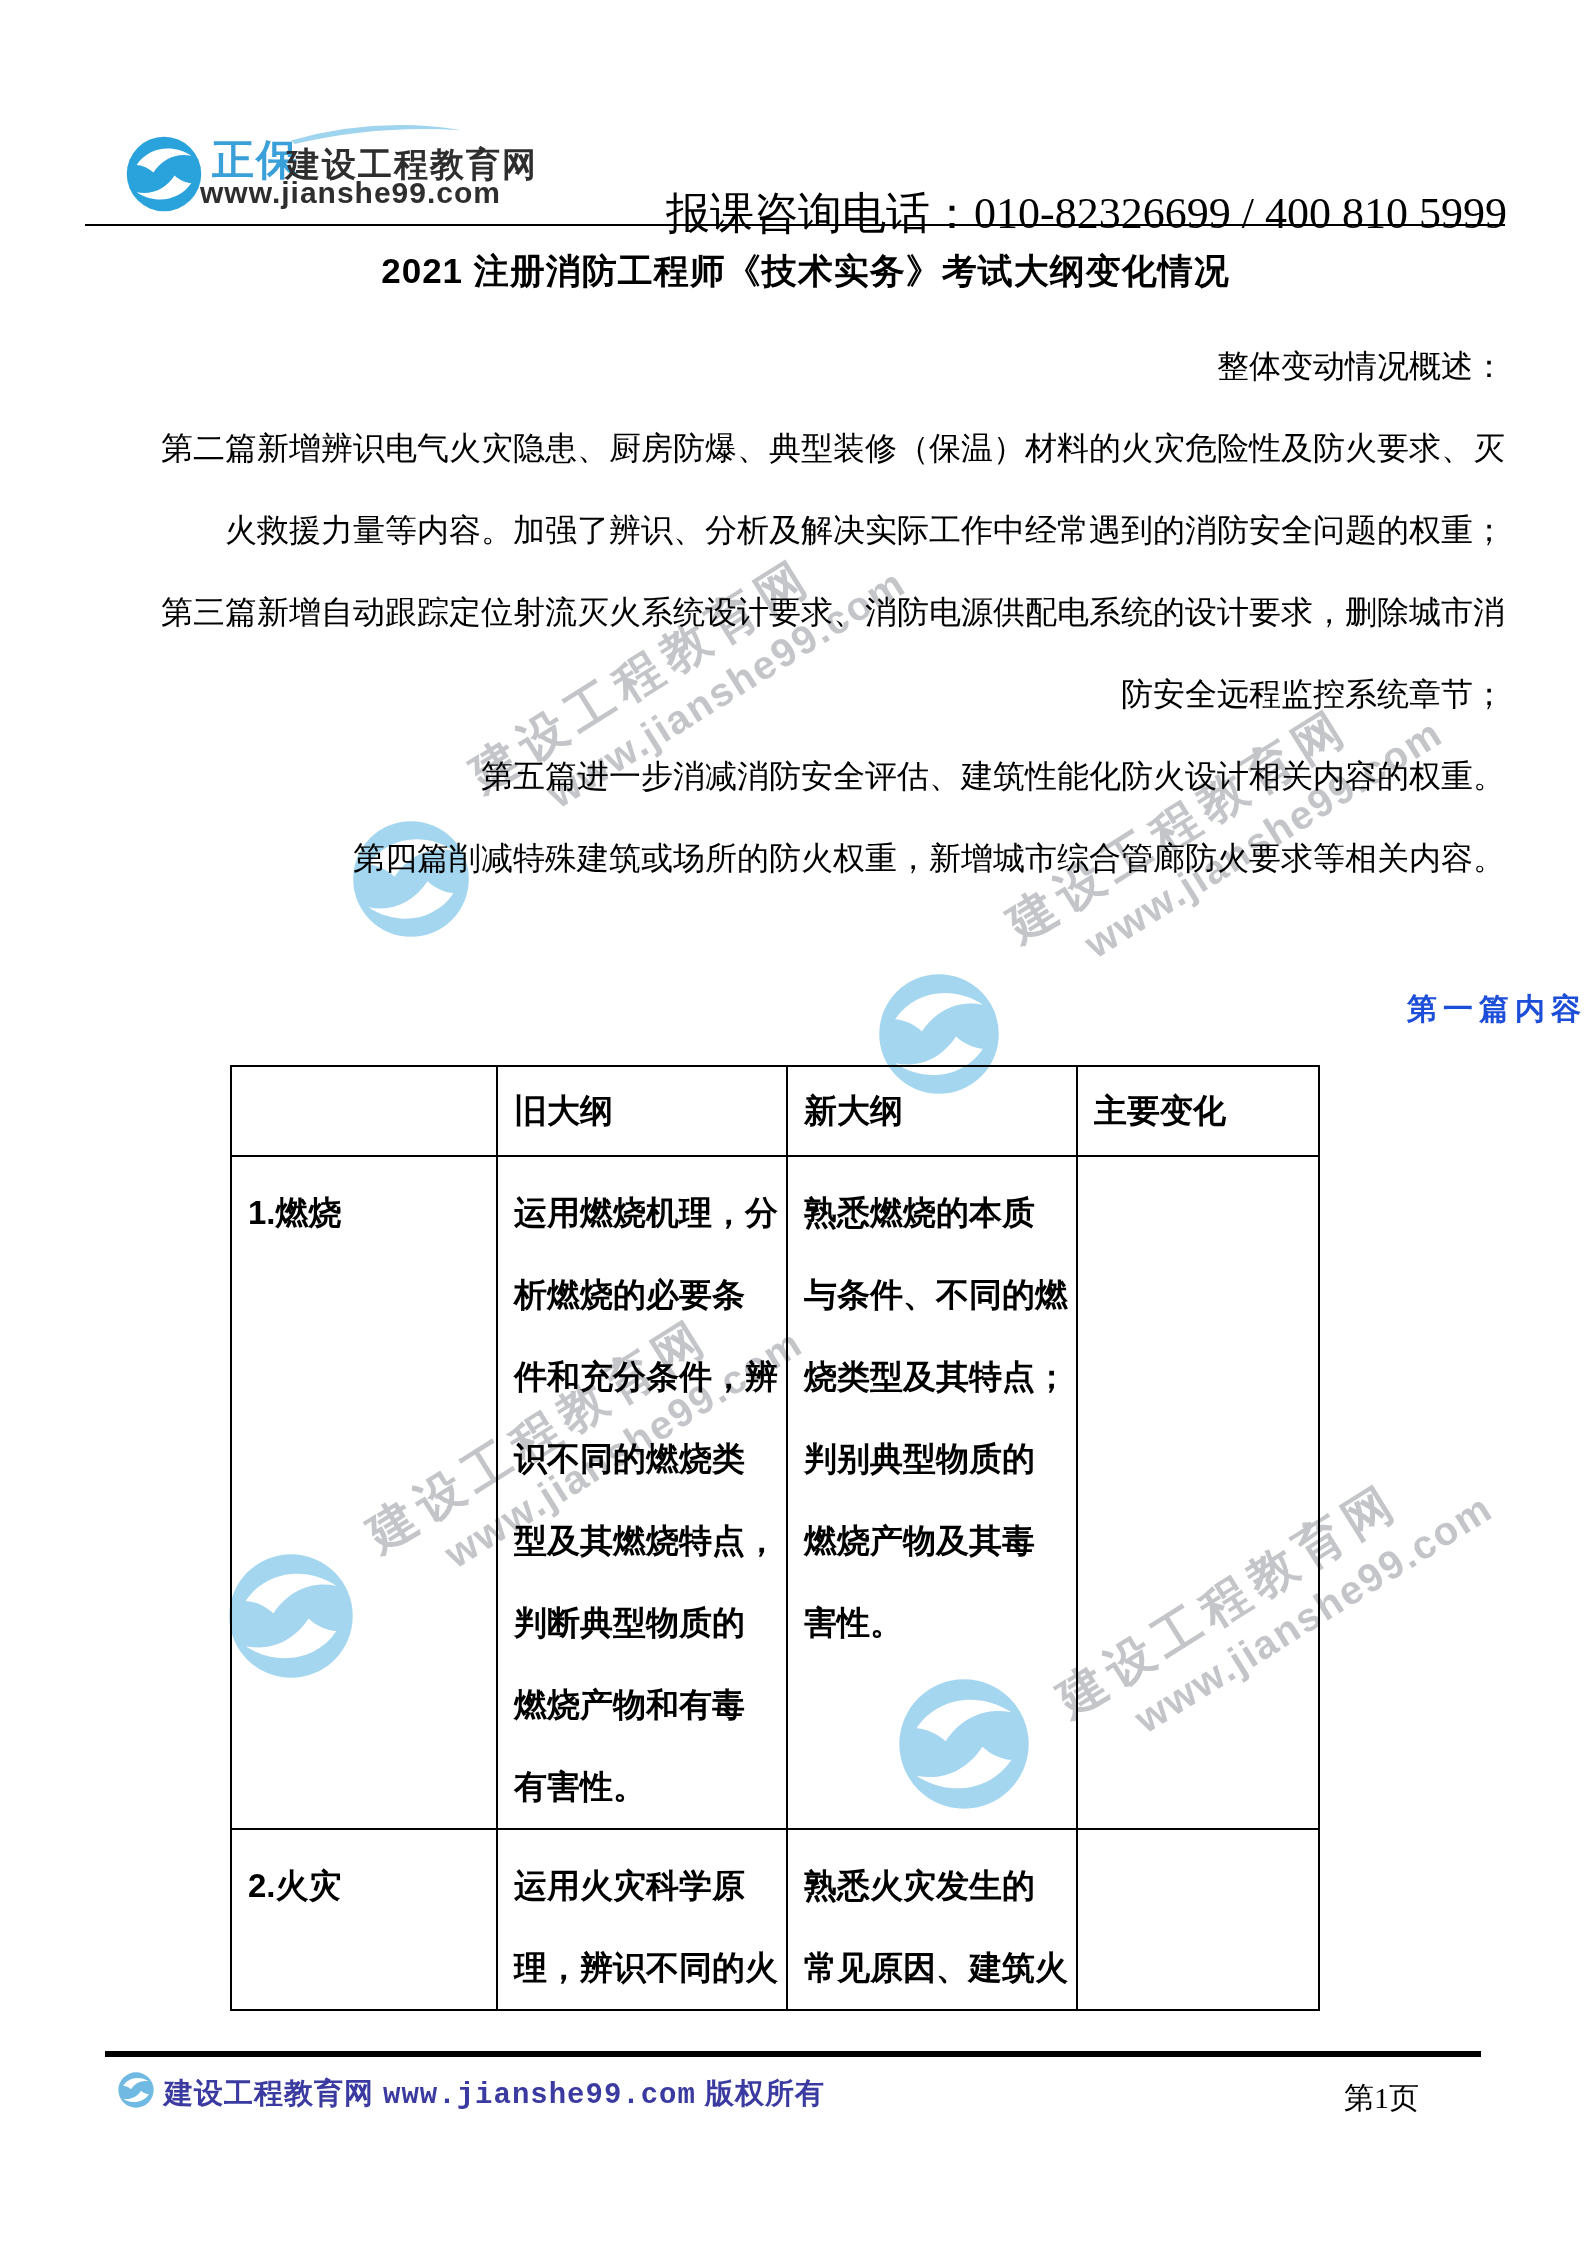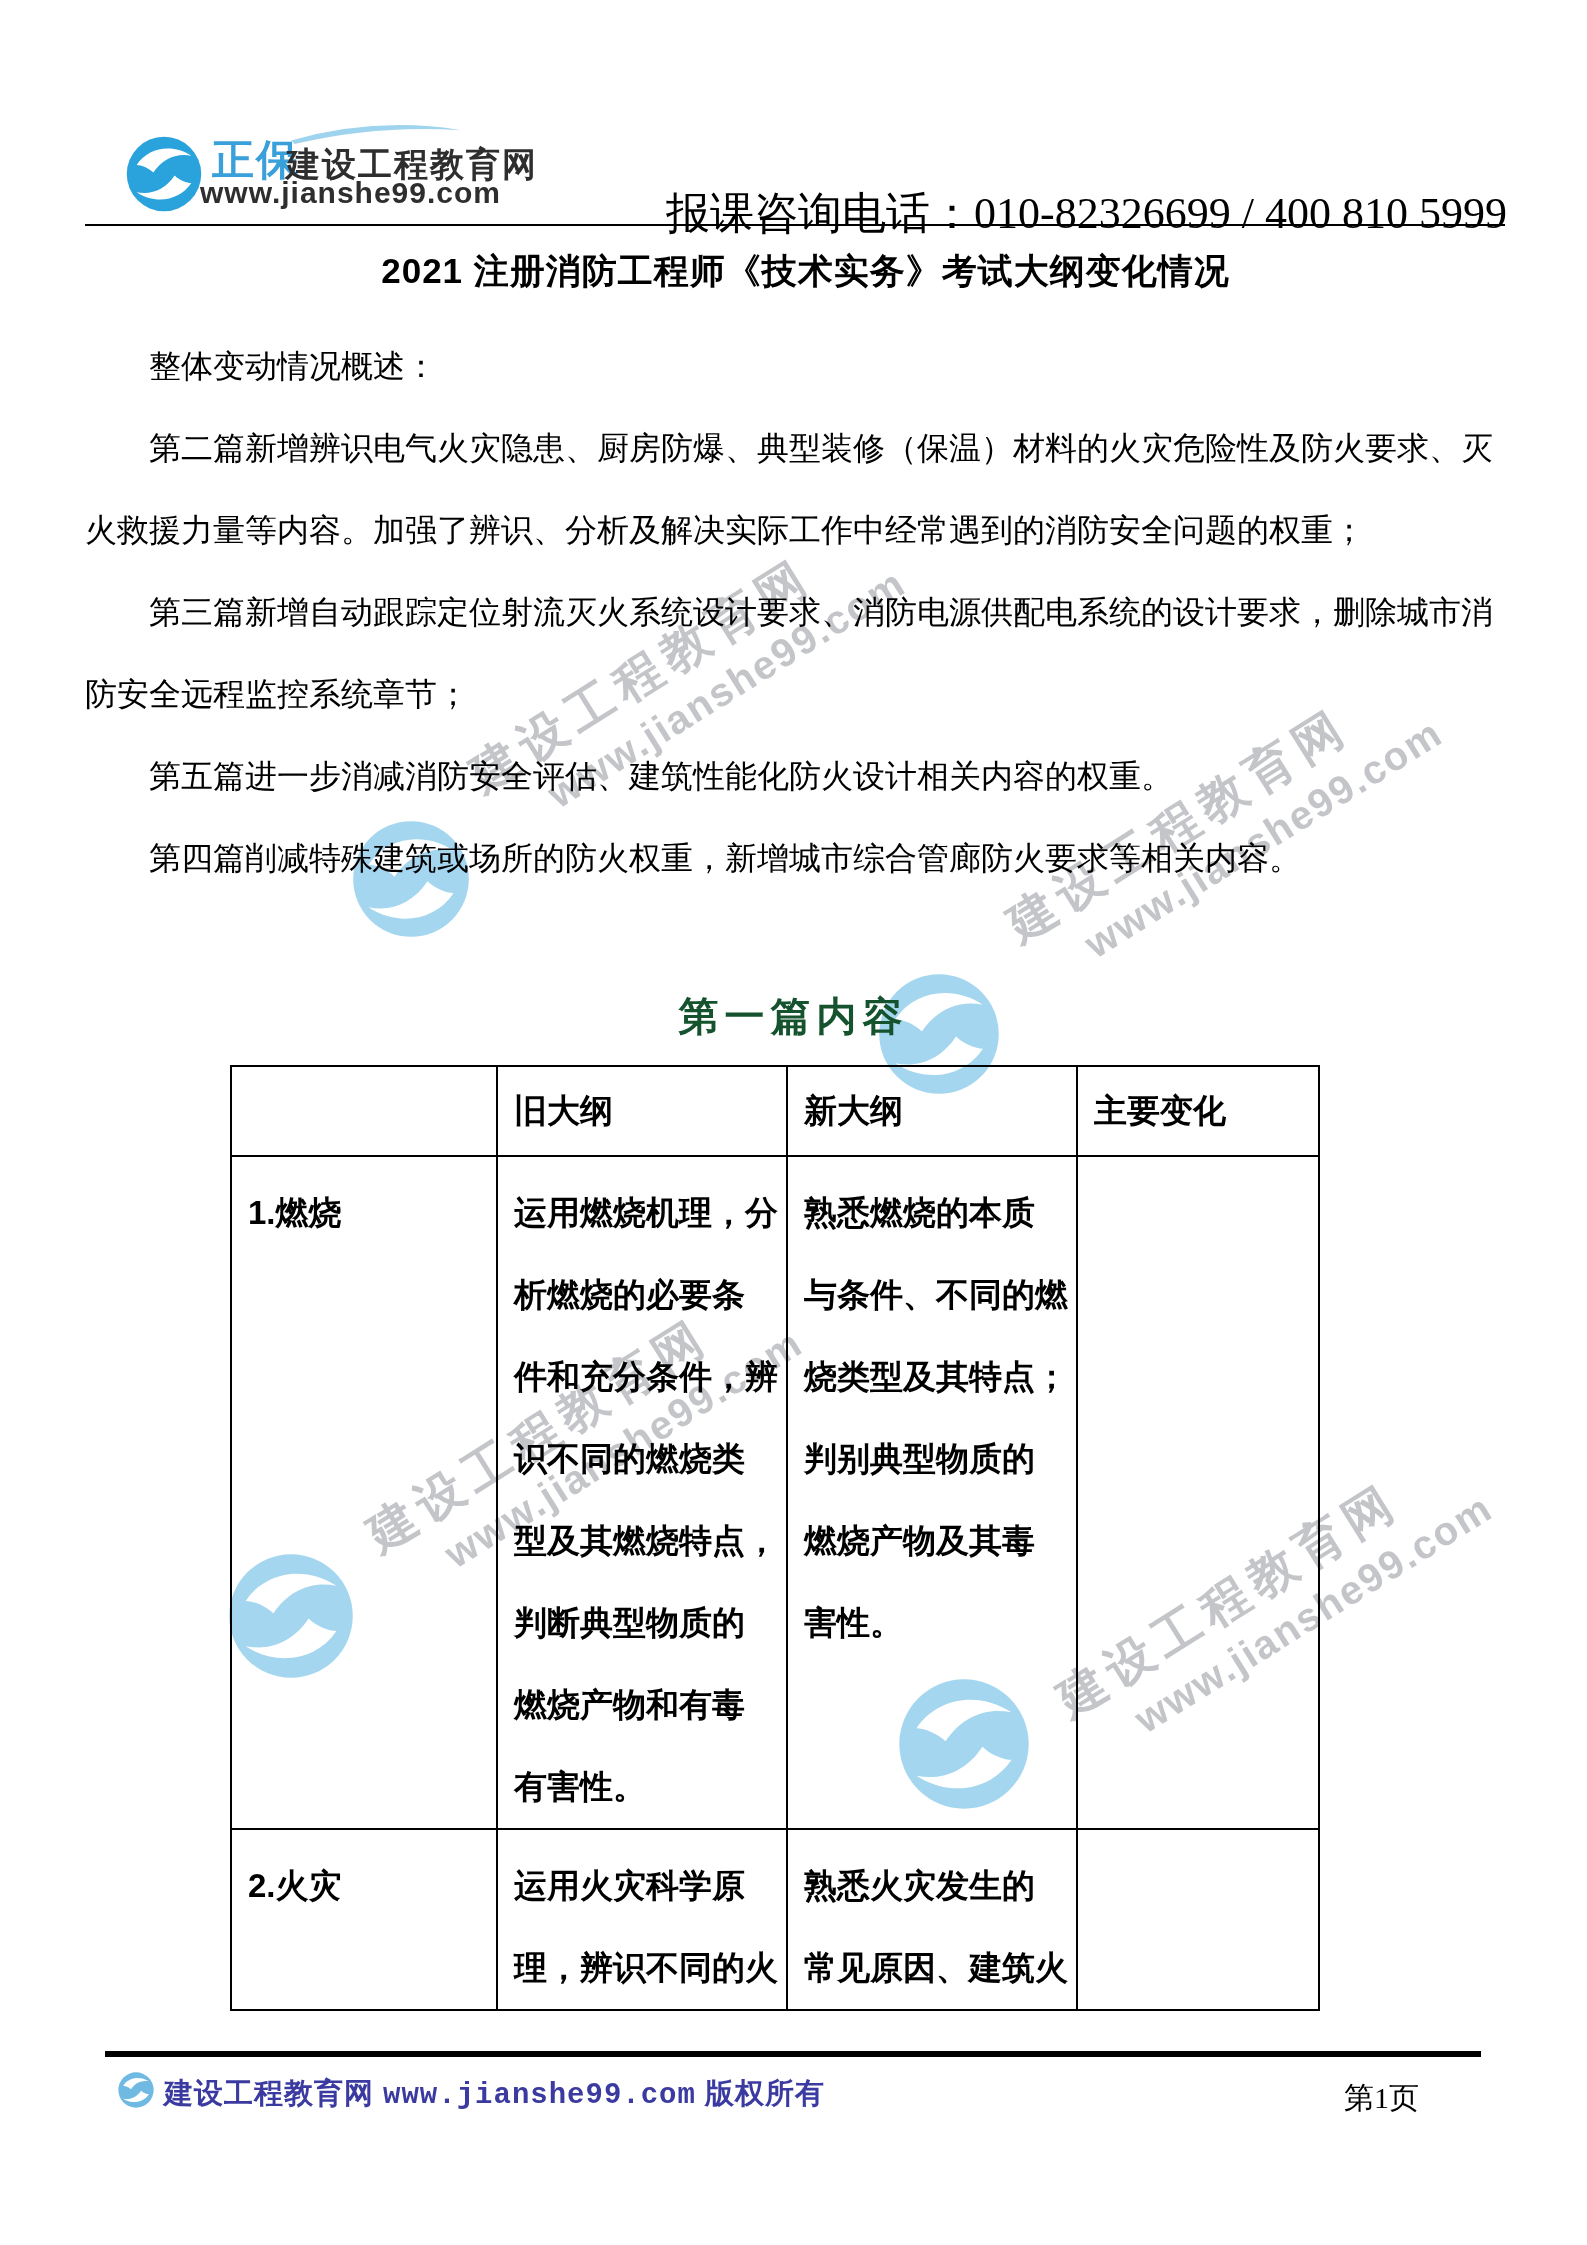--- a/index.html
+++ b/index.html
@@ -29,24 +29,24 @@
   .sitename{position:absolute;left:286px;top:142px;font-size:34px;font-weight:bold;color:#2e2e2e;letter-spacing:2px;}
   .logo-arc{position:absolute;left:278px;top:118px;width:196px;height:26px;}
   .siteurl{position:absolute;left:200px;top:176px;font-size:30px;font-weight:bold;color:#2e2e2e;letter-spacing:1px;}
   .header-rule{position:absolute;left:85px;top:224px;width:1420px;height:2px;background:#000;}
   .phone{position:absolute;right:80px;top:184px;font-family:"Liberation Serif","DejaVu Serif",serif;
          font-size:44px;color:#000;}
   
   .doc-title{position:absolute;left:0;top:248px;width:100%;text-align:center;
              font-size:35px;font-weight:bold;color:#000;letter-spacing:1px;margin-left:12px;}
   .paragraphs{position:absolute;left:85px;top:325px;width:1420px;}
-  .pline{height:82px;line-height:82px;font-size:32px;color:#000;white-space:nowrap;}
+  .pline{height:82px;line-height:82px;font-size:32px;color:#000;white-space:nowrap;text-align:right;}
   .pline.indent{padding-left:64px;}
-  .section-heading{position:absolute;left:0;top:989px;width:100%;text-align:center;
-                   font-size:40px;font-weight:bold;color:#14532d;letter-spacing:6px;}
+  .section-heading{position:absolute;left:0;top:989px;width:100%;text-align:right;
+                   font-size:30px;font-weight:bold;color:#1d4ed8;letter-spacing:6px;}
   
   .tbl-wrap{position:absolute;left:230px;top:1065px;}
   table.syllabus{border-collapse:collapse;table-layout:fixed;background:transparent;}
   table.syllabus td,table.syllabus th{border:2px solid #000;vertical-align:top;
       padding:15px 8px 0 16px;font-size:33px;color:#000;text-align:left;font-weight:normal;}
   table.syllabus th{font-weight:bold;line-height:88px;height:88px;padding-top:0;}
   .c0{width:266px;} .c1{width:270px;} .c2{width:271px;} .c3{width:242px;}
   .row1{height:655px;} .row2{height:166px;margin-left:48px;}
   .cline{height:82px;line-height:82px;white-space:nowrap;font-weight:bold;}
   

